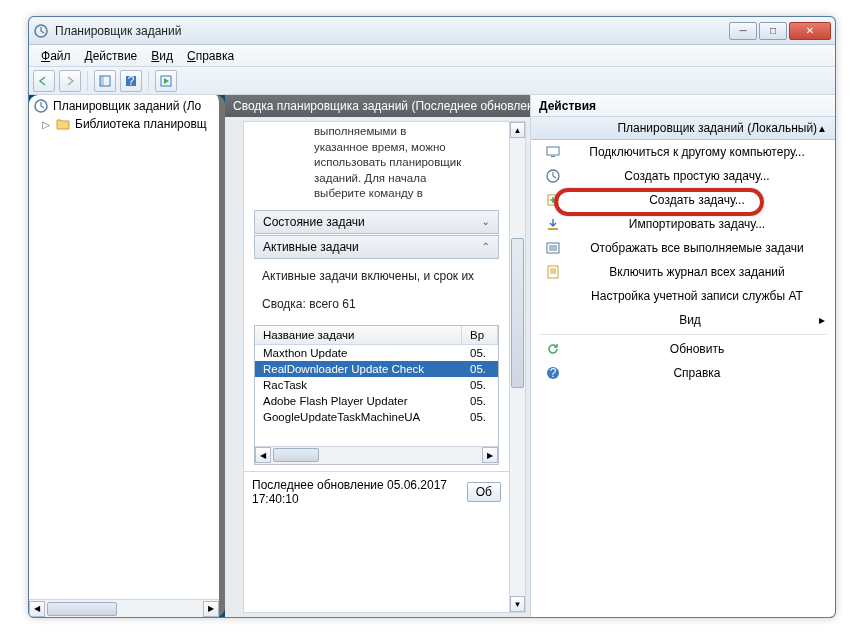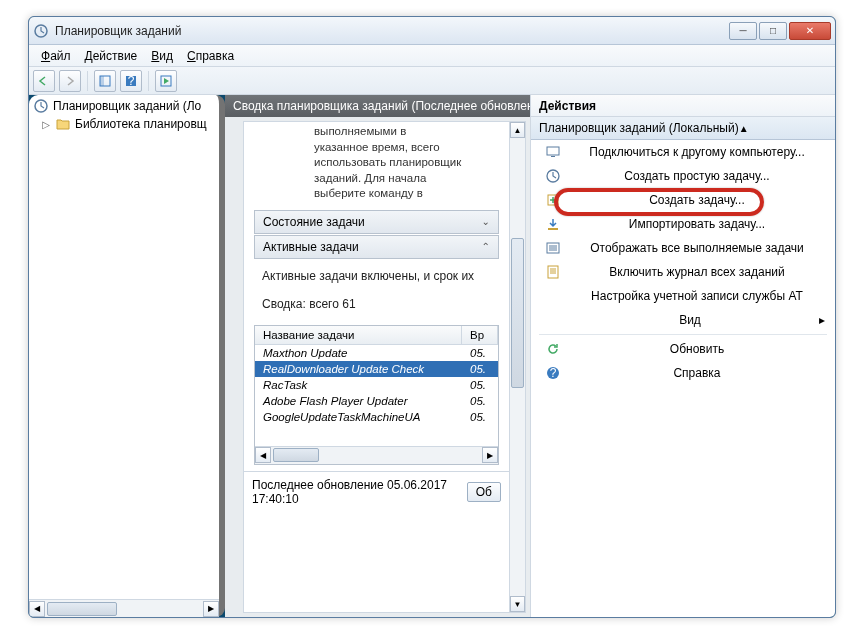--- a/index.html
+++ b/index.html
@@ -36,28 +36,28 @@
 .section-hdr { margin:6px 10px 0 10px; border:1px solid #b8c2ce; background:linear-gradient(#f2f5f8,#e1e7ee); padding:4px 8px; display:flex; align-items:center; justify-content:space-between;}
 .section-hdr .chev { font-size:10px; color:#555;}
 .summary { padding:10px 18px; font-size:11.5px; color:#222;}
 .tasktable { margin:4px 10px 6px 10px; border:1px solid #b8c2ce; background:#fff; height:140px; display:flex; flex-direction:column;}
 .tasktable .thead { display:flex; background:linear-gradient(#fafbfc,#e9eef3); border-bottom:1px solid #cfd8e2;}
 .tasktable .th { padding:3px 8px; border-right:1px solid #cfd8e2; font-size:11.5px; white-space:nowrap;}
 .tasktable .th.name { flex:1; }
 .tasktable .th.date { width:36px; }
 .tasktable .tbody { flex:1; overflow:hidden;}
 .tasktable .tr { display:flex; padding:1px 0;}
-.tasktable .td { padding:1px 8px; font-size:11.5px; white-space:nowrap;font-style:italic;}
+.tasktable .td { padding:1px 8px; font-size:11.5px; white-space:nowrap;}
 .tasktable .td.name { flex:1; overflow:hidden; text-overflow:ellipsis;}
 .tasktable .td.date { width:36px;}
 .tasktable .tr.sel { background:#2f6fb5; color:#fff;}
 .footer-row { border-top:1px solid #cfd8e2; padding:6px 8px; display:flex; align-items:center; justify-content:space-between;}
 .btn { border:1px solid #9db0c4; background:linear-gradient(#fdfeff,#e4ebf3); padding:2px 8px; border-radius:2px;}
 .actions-hdr { height:22px; border-bottom:1px solid #cfd8e2; display:flex; align-items:center; padding:0 8px; font-weight:bold; background:linear-gradient(#fafbfc,#eef3f8);}
-.actions-grouphdr { background:linear-gradient(#eaf1f8,#dbe6f2); border-bottom:1px solid #b6c5d7; padding:4px 8px; display:flex; justify-content:flex-start; align-items:center;}
+.actions-grouphdr { background:linear-gradient(#eaf1f8,#dbe6f2); border-bottom:1px solid #b6c5d7; padding:4px 8px; display:flex; justify-content:flex-end; align-items:center;}
 .action-item { display:flex; align-items:center; gap:8px; padding:4px 10px 4px 14px; cursor:default;text-align:center;}
 .action-item .aicon { width:16px; height:16px; display:flex;align-items:center;justify-content:center; flex-shrink:0;}
 .action-item .alabel { flex:1; white-space:nowrap; overflow:hidden; text-overflow:ellipsis;}
 .action-sep { height:1px; background:#e0e6ec; margin:2px 8px;}
 .highlight-oval { position:absolute; border:4px solid #cc2a1f; border-radius:20px; pointer-events:none; box-shadow:0 0 2px rgba(0,0,0,.3);}
 .vscroll { position:absolute; right:0; top:0; bottom:0; width:16px; background:#f0f3f6; border-left:1px solid #cfd8e2; display:flex; flex-direction:column;}
 .vscroll .arrow { height:16px; border:1px solid #b0bccb; background:linear-gradient(#fff,#e4ebf3); display:flex;align-items:center;justify-content:center; font-size:8px;}
 .vscroll .track { flex:1; position:relative;}
 .vscroll .thumb { position:absolute; left:1px; right:1px; background:linear-gradient(#e4ebf3,#cfd8e2); border:1px solid #9db0c4; border-radius:2px;}
 </style>
@@ -157,21 +157,21 @@
       <div class="mid-body">
         <div class="mid-inner">
           <div class="vscroll">
             <div class="arrow">▲</div>
             <div class="track">
                 <div class="thumb" style="top:100px;height:150px;"></div>
               </div>
             <div class="arrow">▼</div>
           </div>
           <div style="padding-right:16px;">
-            <div class="desc">выполняемыми в указанное время, всего использовать планировщик заданий. Для начала выберите команду в</div>
+            <div class="desc">выполняемыми в указанное время, можно использовать планировщик заданий. Для начала выберите команду в</div>
             <div class="section-hdr">
               <span>Состояние задачи</span>
               <span class="chev">⌄</span>
             </div>
             <div class="section-hdr" style="margin-top:1px">
               <span>Активные задачи</span>
               <span class="chev">⌃</span>
             </div>
             <div class="summary">
               <div style="margin-bottom:14px;">Активные задачи включены, и срок их</div>

